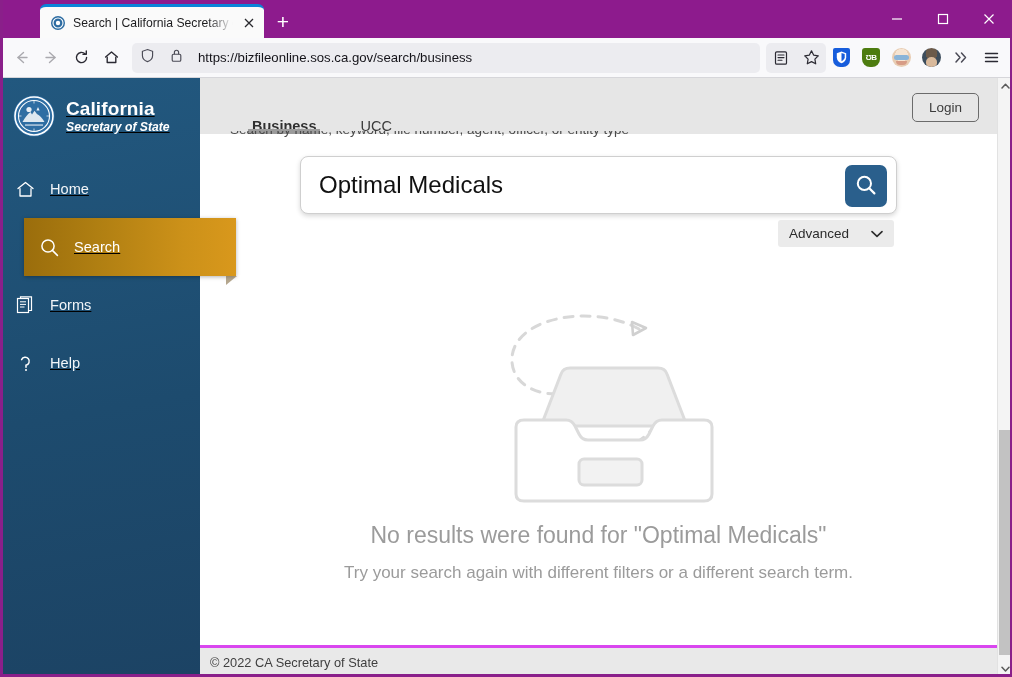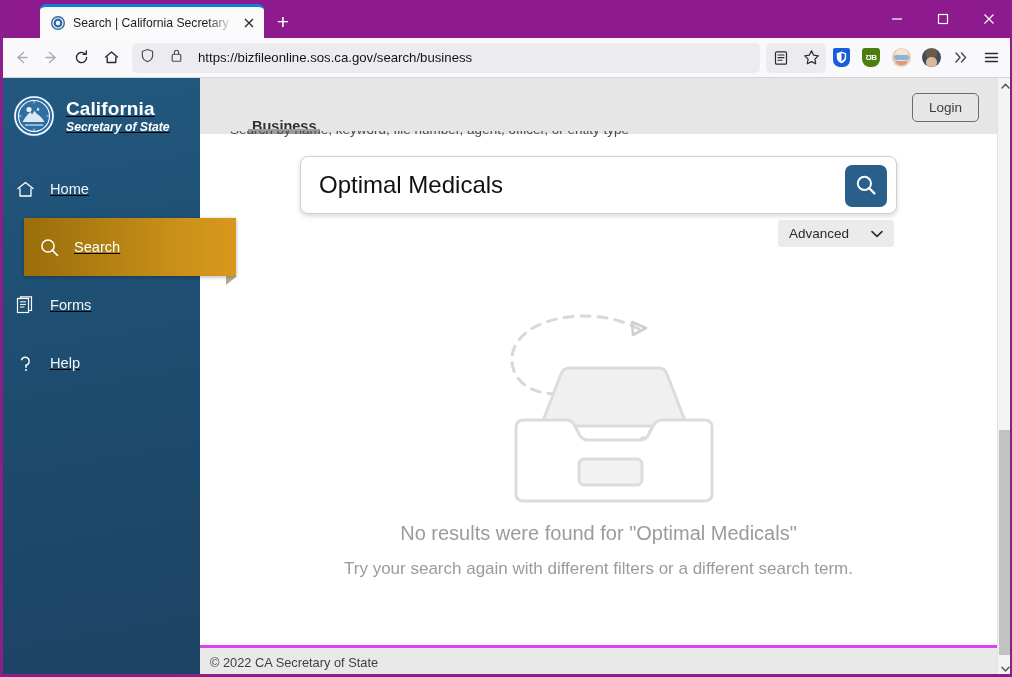--- a/index.html
+++ b/index.html
@@ -199,21 +199,21 @@
     background: #ebebeb; border: none; border-radius: 3px;
     padding: 6px 11px; font-size: 13.5px; color: #2b2b2b;
     display: flex; align-items: center; gap: 22px;
   }
 
   .empty-state {
     position: absolute; top: 150px; left: 0; right: 0;
     display: flex; flex-direction: column; align-items: center;
   }
   .empty-illu { width: 230px; height: 230px; }
-  .empty-title { margin-top: 8px; font-size: 20px; color: #9b9b9b; font-weight: 400; }
+  .empty-title { margin-top: 8px; font-size: 23px; color: #9b9b9b; font-weight: 400; }
   .empty-sub { margin-top: 14px; font-size: 17px; color: #9b9b9b; }
 
   .footer {
     position: absolute; left: 200px; bottom: 0; width: 797px; height: 32px;
     background: #e9e9e9; border-top: 3px solid #d946ef;
     display: flex; align-items: center; padding-left: 10px;
     font-size: 12.8px; color: #3f3f3f;
   }
 
   
@@ -431,20 +431,23 @@
           <span>Help</span>
         </div>
       </div>
     </div>
 
     <div class="main">
       <div class="page-header">
         <div class="tabs">
           <div class="ptab active">
             <span>Business</span>
+          </div>
+          <div class="ptab">
+            <span>UCC</span>
           </div>
         </div>
         <button class="login-btn">Login</button>
       </div>
 
       <div class="content">
         <div class="clipped-line">
           <span>Search by name, keyword, file number, agent, officer, or entity type</span>
         </div>
 

